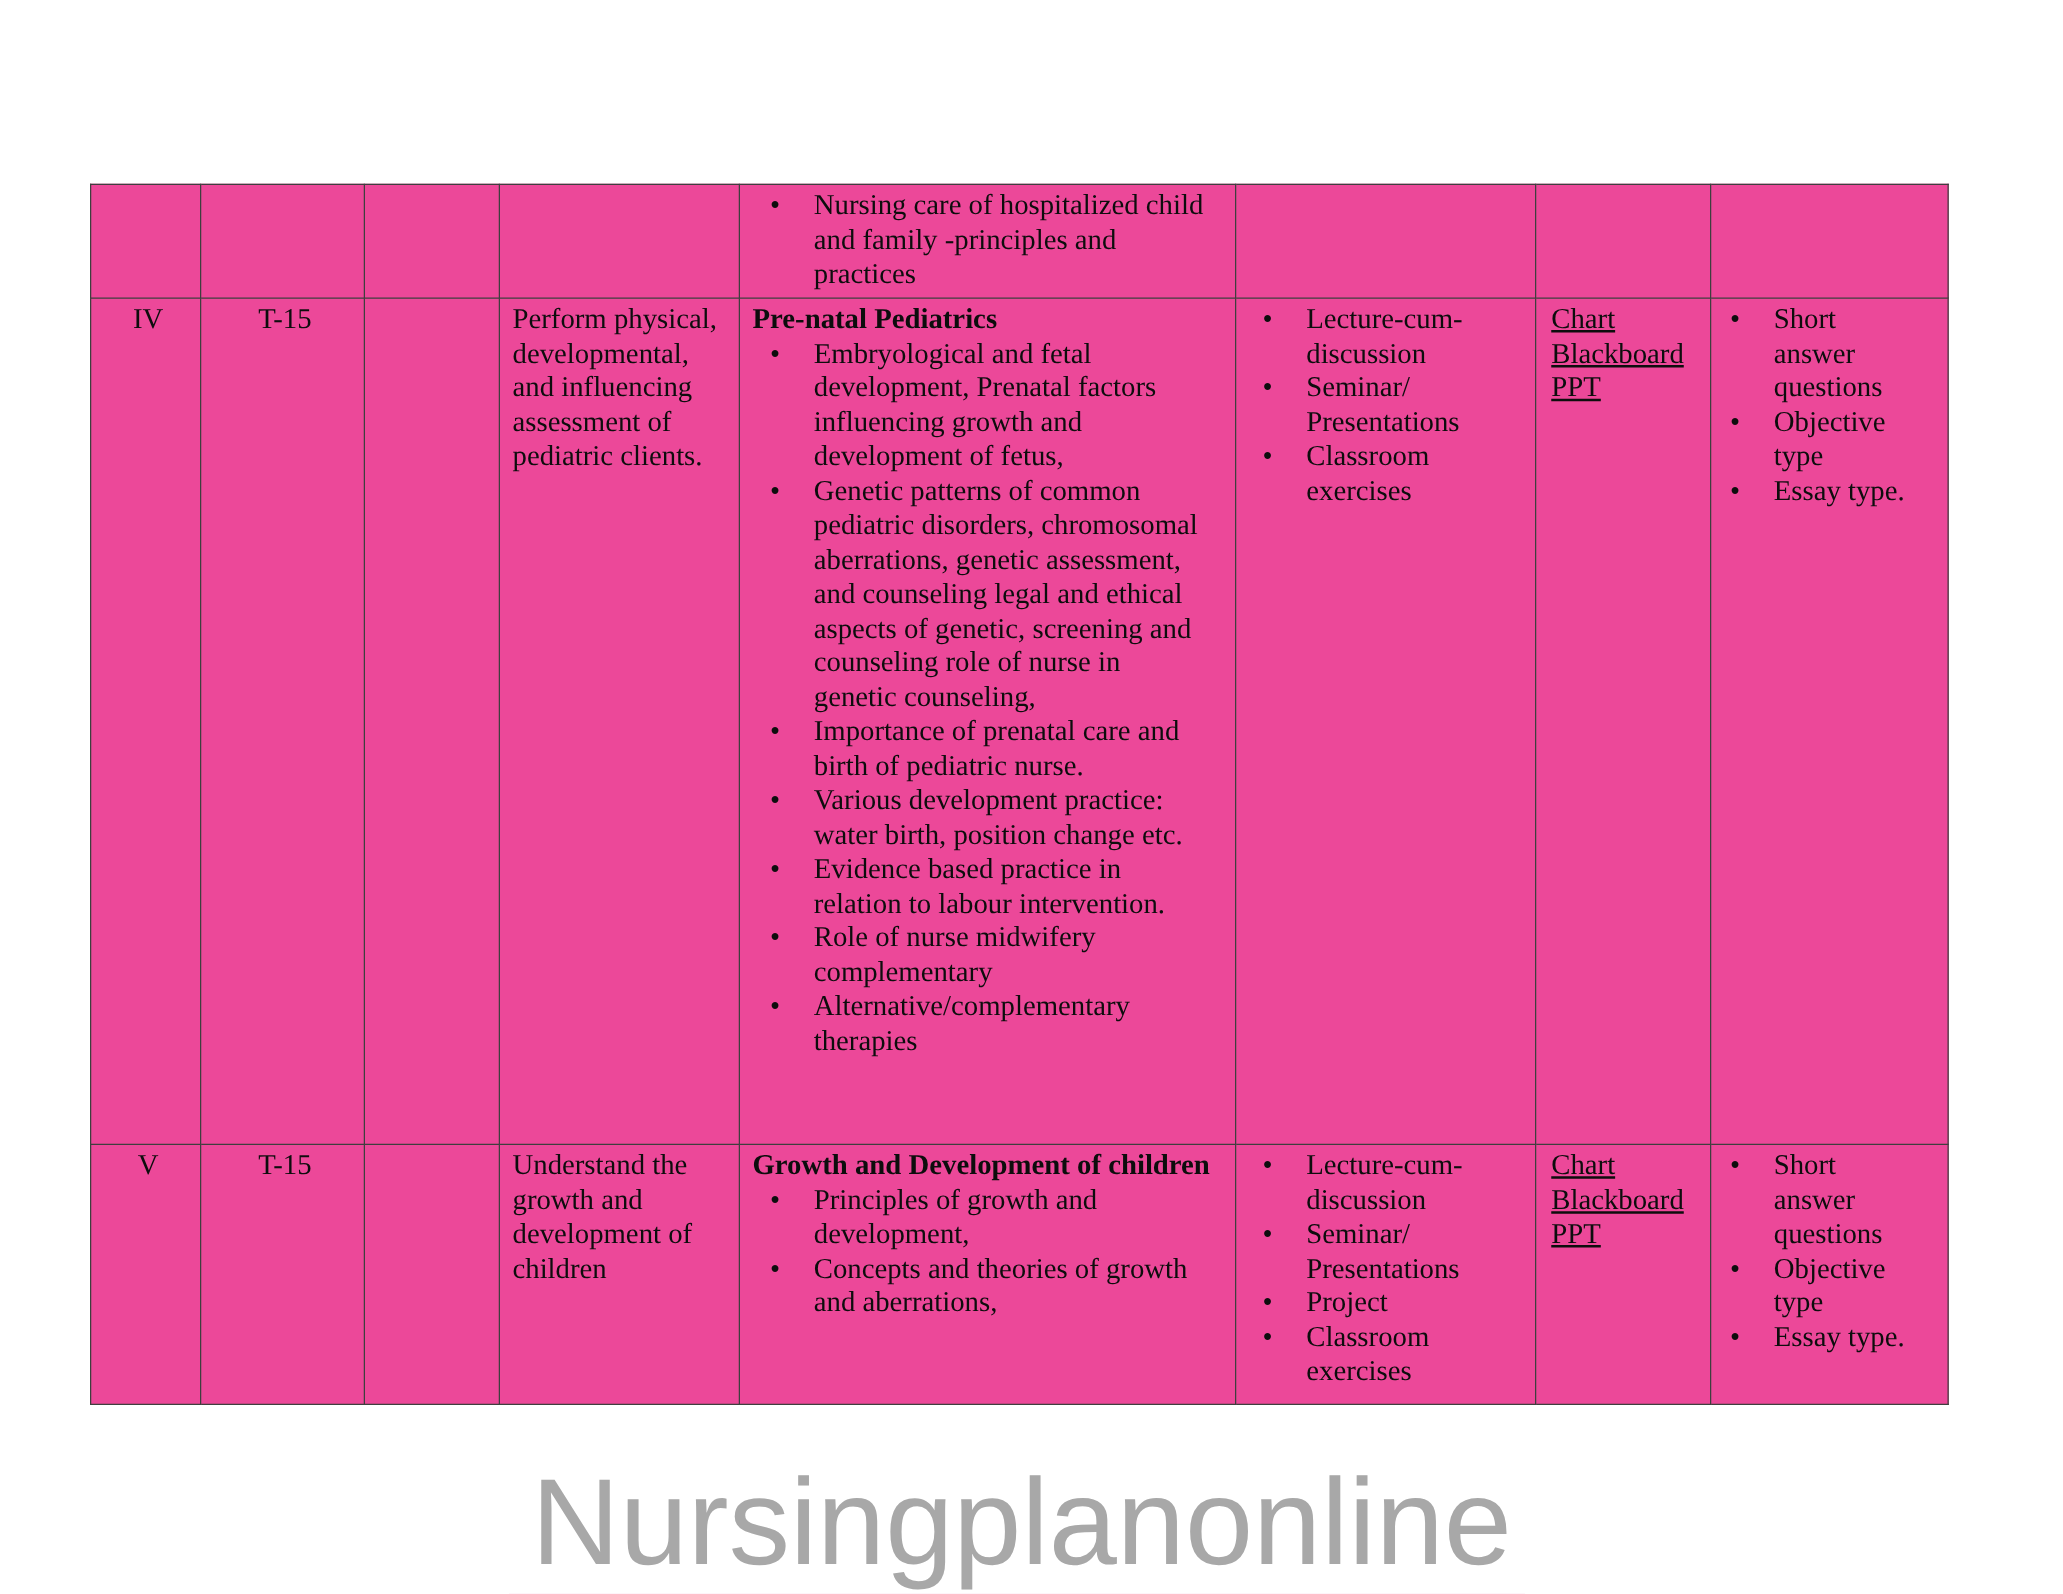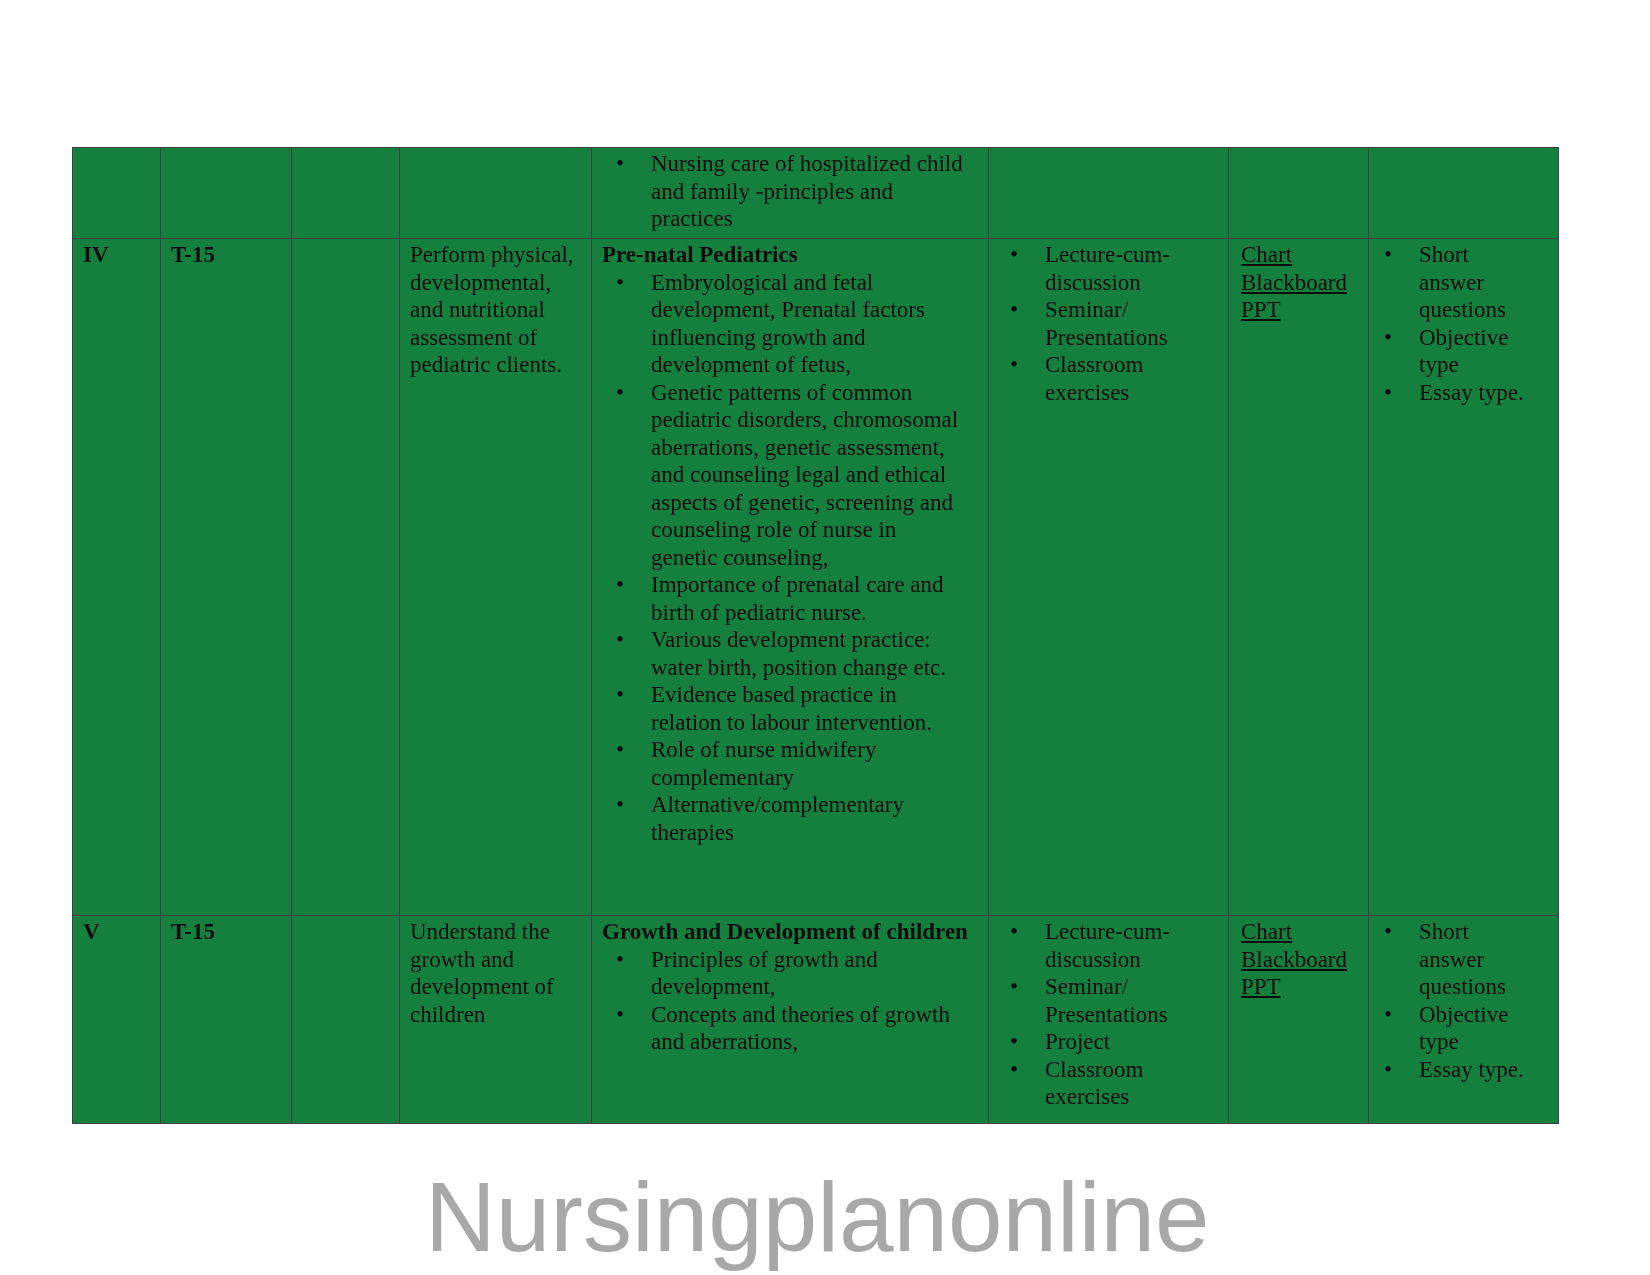--- a/index.html
+++ b/index.html
@@ -17,32 +17,32 @@
   }
 
   
   table.syllabus {
     position: absolute;
     left: 72px;
     top: 147px;
     border-collapse: collapse;
     table-layout: fixed;
     width: 1486px;
-    background: #15803d;
+    background: #ec4899;
   }
   table.syllabus td {
     border: 1.5px solid #3f3f3f;
     vertical-align: top;
     padding: 2px 6px 0 10px;
     font-size: 23px;
     line-height: 27.5px;
     overflow: hidden;
   }
 
-  td.unit, td.hours { font-weight: bold; padding-top: 4px; }
+  td.unit, td.hours { font-weight: normal; padding-top: 4px; text-align: center; }
 
   
   td.objectives {
     line-height: 45px;
     padding-left: 13px;
     padding-right: 8px;
     padding-top: 2px;
   }
 
   
@@ -126,21 +126,21 @@
     </td>
     <td></td>
     <td></td>
     <td></td>
   </tr>
 
   <tr style="height:677px">
     <td class="unit">IV</td>
     <td class="hours">T-15</td>
     <td></td>
-    <td class="objectives">Perform physical, developmental, and nutritional assessment of pediatric clients.</td>
+    <td class="objectives">Perform physical, developmental, and influencing assessment of pediatric clients.</td>
     <td>
       <div class="content-header">Pre-natal Pediatrics</div>
       <ul class="blist content-list">
             <li>Embryological and fetal development, Prenatal factors influencing growth and development of fetus,</li>
             <li>Genetic patterns of common pediatric disorders, chromosomal aberrations, genetic assessment, and counseling legal and ethical aspects of genetic, screening and counseling role of nurse in genetic counseling,</li>
             <li>Importance of prenatal care and birth of pediatric nurse.</li>
             <li>Various development practice: water birth, position change etc.</li>
             <li>Evidence based practice in relation to labour intervention.</li>
             <li>Role of nurse midwifery complementary</li>
             <li>Alternative/complementary therapies</li>

